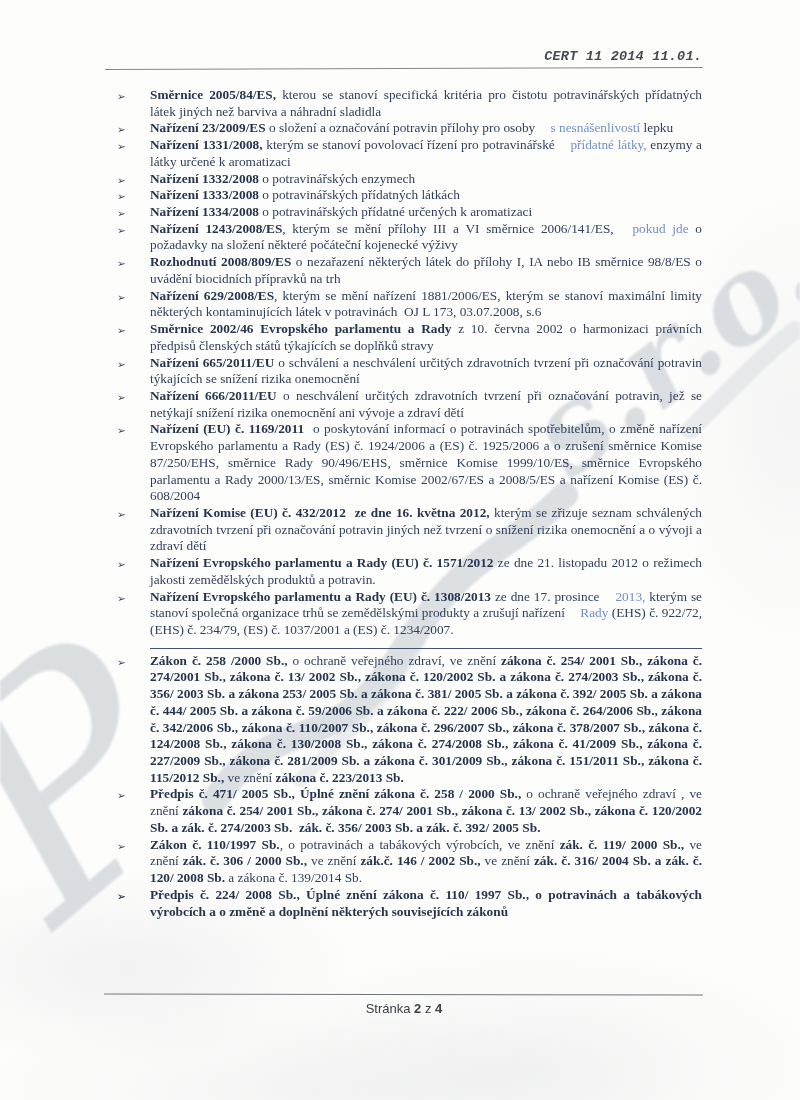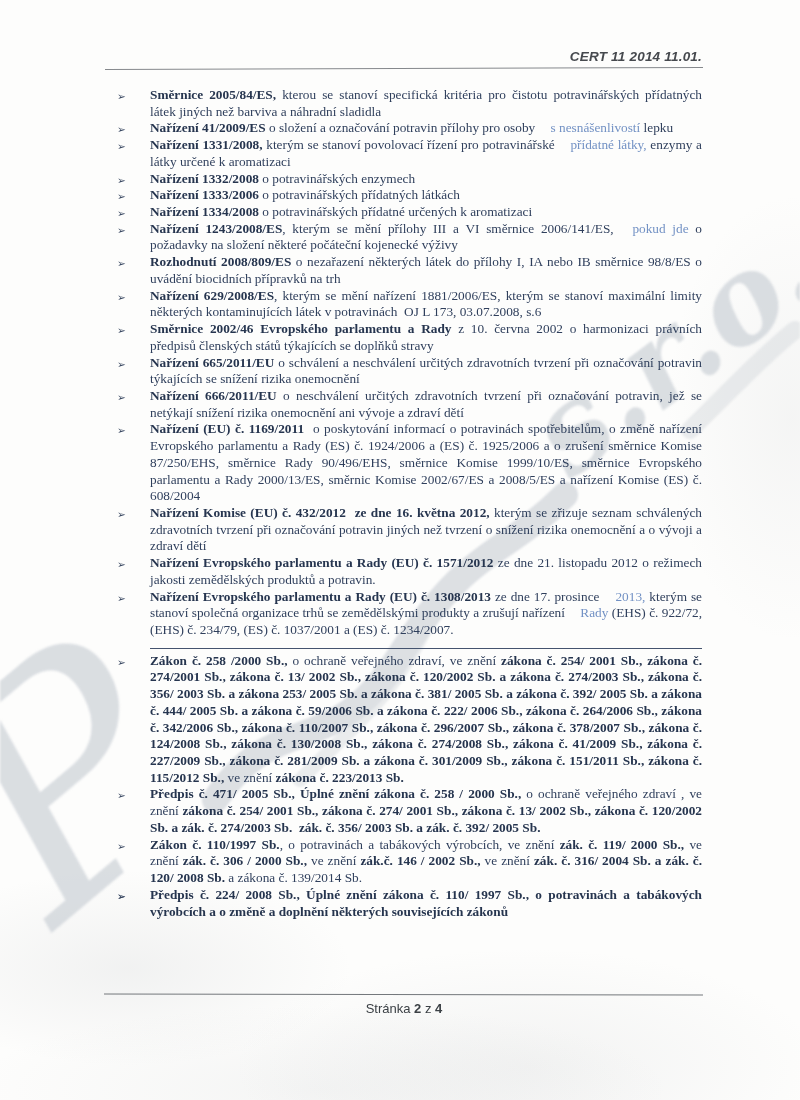--- a/index.html
+++ b/index.html
@@ -14,21 +14,21 @@
     background:
       radial-gradient(ellipse 320px 140px at 16% 88%, rgba(168,172,176,.14), transparent 70%),
       radial-gradient(ellipse 420px 170px at 66% 97%, rgba(168,172,176,.12), transparent 70%),
       radial-gradient(ellipse 180px 320px at 99% 38%, rgba(168,172,176,.10), transparent 70%),
       radial-gradient(ellipse 500px 120px at 40% 99%, rgba(168,172,176,.10), transparent 70%);
   }
   .wm{position:absolute;inset:0;z-index:1;pointer-events:none;filter:blur(1.2px);}
 
   .hdr-code{
     position:absolute;top:49px;right:98px;z-index:3;
-    font-family:Liberation Sans, sans-serif;
+    font-family:Liberation Mono, monospace;
     font-style:italic;font-weight:600;font-size:13.5px;letter-spacing:.2px;color:#46494e;
   }
   .hdr-rule{
     position:absolute;top:68px;left:105px;right:97px;height:0;z-index:3;
     border-top:1.6px solid #85888c;transform:rotate(-.18deg);
   }
 
   .content{
     position:absolute;left:150px;top:87px;width:552px;z-index:2;
     font-size:13.3px;line-height:16.72px;color:#2f3f5c;
@@ -70,24 +70,24 @@
       <path d="M690 430 C 740 380, 770 350, 795 330" stroke-width="18" opacity="0.6"></path>
     </g>
   </svg>
 
   <div class="hdr-code">CERT 11 2014 11.01.</div>
   <div class="hdr-rule"></div>
 
   <div class="content">
     <div id="list-eu">
         <div class="item"><span class="bullet">➢</span><span class="seg b">Směrnice 2005/84/ES,</span><span class="seg"> kterou se stanoví specifická kritéria pro čistotu potravinářských přídatných látek jiných než barviva a náhradní sladidla</span></div>
-        <div class="item"><span class="bullet">➢</span><span class="seg b">Nařízení 41/2009/ES</span><span class="seg"> o složení a označování potravin přílohy pro osoby</span><span class="seg m"> s nesnášenlivostí</span><span class="seg"> lepku</span></div>
+        <div class="item"><span class="bullet">➢</span><span class="seg b">Nařízení 23/2009/ES</span><span class="seg"> o složení a označování potravin přílohy pro osoby</span><span class="seg m"> s nesnášenlivostí</span><span class="seg"> lepku</span></div>
         <div class="item"><span class="bullet">➢</span><span class="seg b">Nařízení 1331/2008,</span><span class="seg"> kterým se stanoví povolovací řízení pro potravinářské</span><span class="seg m"> přídatné látky,</span><span class="seg"> enzymy a látky určené k aromatizaci</span></div>
         <div class="item"><span class="bullet">➢</span><span class="seg b">Nařízení 1332/2008</span><span class="seg"> o potravinářských enzymech</span></div>
-        <div class="item"><span class="bullet">➢</span><span class="seg b">Nařízení 1333/2006</span><span class="seg"> o potravinářských přídatných látkách</span></div>
+        <div class="item"><span class="bullet">➢</span><span class="seg b">Nařízení 1333/2008</span><span class="seg"> o potravinářských přídatných látkách</span></div>
         <div class="item"><span class="bullet">➢</span><span class="seg b">Nařízení 1334/2008</span><span class="seg"> o potravinářských přídatné určených k aromatizaci</span></div>
         <div class="item"><span class="bullet">➢</span><span class="seg b">Nařízení 1243/2008/ES</span><span class="seg">, kterým se mění přílohy III a VI směrnice 2006/141/ES,</span><span class="seg m"> pokud jde</span><span class="seg"> o požadavky na složení některé počáteční kojenecké výživy</span></div>
         <div class="item"><span class="bullet">➢</span><span class="seg b">Rozhodnutí 2008/809/ES</span><span class="seg"> o nezařazení některých látek do přílohy I, IA nebo IB směrnice 98/8/ES o uvádění biocidních přípravků na trh</span></div>
         <div class="item"><span class="bullet">➢</span><span class="seg b">Nařízení 629/2008/ES</span><span class="seg">, kterým se mění nařízení 1881/2006/ES, kterým se stanoví maximální limity některých kontaminujících látek v potravinách  OJ L 173, 03.07.2008, s.6</span></div>
         <div class="item"><span class="bullet">➢</span><span class="seg b">Směrnice 2002/46 Evropského parlamentu a Rady</span><span class="seg"> z 10. června 2002 o harmonizaci právních předpisů členských států týkajících se doplňků stravy</span></div>
         <div class="item"><span class="bullet">➢</span><span class="seg b">Nařízení 665/2011/EU</span><span class="seg"> o schválení a neschválení určitých zdravotních tvrzení při označování potravin týkajících se snížení rizika onemocnění</span></div>
         <div class="item"><span class="bullet">➢</span><span class="seg b">Nařízení 666/2011/EU</span><span class="seg"> o neschválení určitých zdravotních tvrzení při označování potravin, jež se netýkají snížení rizika onemocnění ani vývoje a zdraví dětí</span></div>
         <div class="item"><span class="bullet">➢</span><span class="seg b">Nařízení (EU) č. 1169/2011</span><span class="seg">  o poskytování informací o potravinách spotřebitelům, o změně nařízení Evropského parlamentu a Rady (ES) č. 1924/2006 a (ES) č. 1925/2006 a o zrušení směrnice Komise 87/250/EHS, směrnice Rady 90/496/EHS, směrnice Komise 1999/10/ES, směrnice Evropského parlamentu a Rady 2000/13/ES, směrnic Komise 2002/67/ES a 2008/5/ES a nařízení Komise (ES) č. 608/2004</span></div>
         <div class="item"><span class="bullet">➢</span><span class="seg b">Nařízení Komise (EU) č. 432/2012  ze dne 16. května 2012,</span><span class="seg"> kterým se zřizuje seznam schválených zdravotních tvrzení při označování potravin jiných než tvrzení o snížení rizika onemocnění a o vývoji a zdraví dětí</span></div>
         <div class="item"><span class="bullet">➢</span><span class="seg b">Nařízení Evropského parlamentu a Rady (EU) č. 1571/2012</span><span class="seg"> ze dne 21. listopadu 2012 o režimech jakosti zemědělských produktů a potravin.</span></div>

